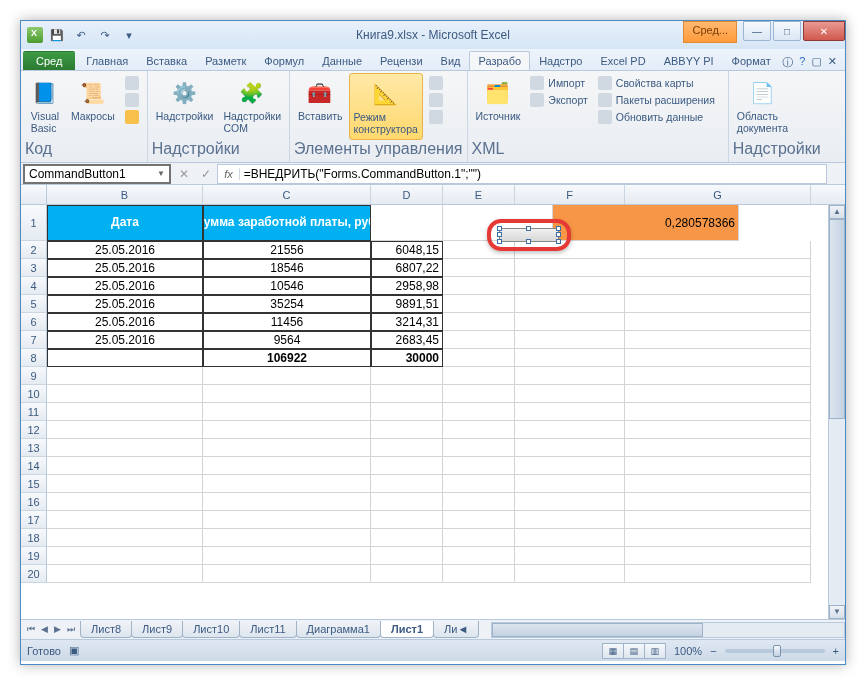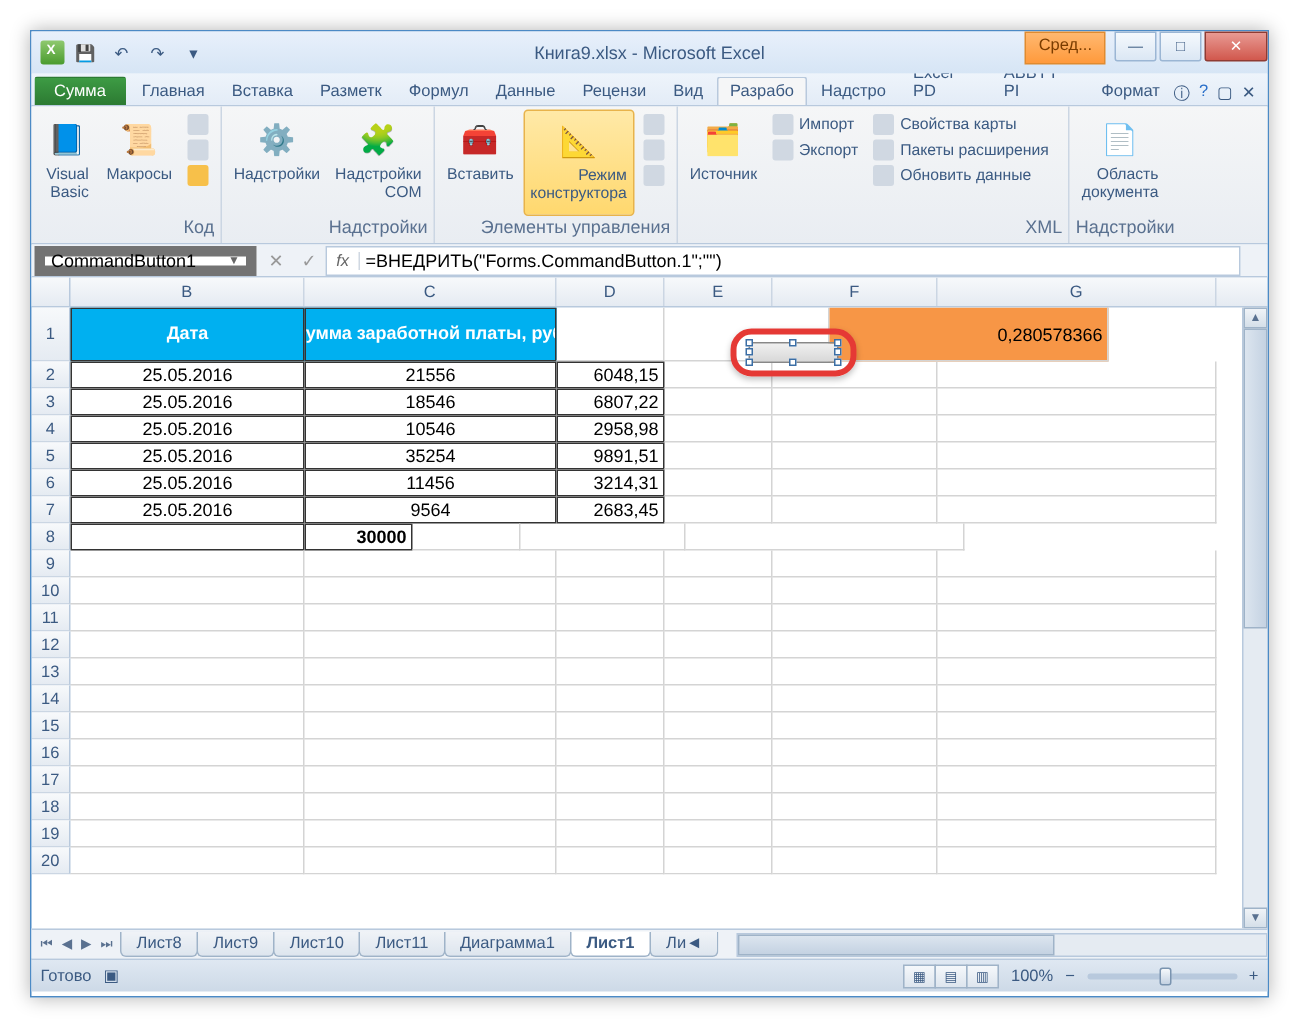--- a/index.html
+++ b/index.html
@@ -23,32 +23,32 @@
 .tabs { height: 22px; background: linear-gradient(#eef4fb,#e3ecf7); display: flex; font-size: 11px; border-bottom: 1px solid #b8c9dd; padding-left: 2px; align-items: flex-end; }
 .tab { padding: 3px 8px; color: #3b5a82; cursor: pointer; border: 1px solid transparent; border-bottom: none; }
 .tab.file { background: linear-gradient(#3d9b44,#2c7a32); color: #fff; border-radius: 2px 2px 0 0; margin-right: 2px; padding: 3px 12px; }
 .tab.active { background: #f5f6f7; border-color: #b8c9dd; border-radius: 2px 2px 0 0; }
 .tabs .help { margin-left: auto; display: flex; gap: 6px; padding-right: 8px; color: #3b5a82; }
 
 
 .ribbon { height: 92px; background: linear-gradient(#f5f6f7,#e9edf2); border-bottom: 1px solid #b8c9dd; display: flex; font-size: 11px; }
 .group { border-right: 1px solid #cbd6e3; padding: 2px 4px; display: flex; flex-direction: column; }
 .group .items { display: flex; flex: 1; gap: 2px; }
-.group .label { text-align: right; color: #5a7190; font-size: 12px; padding-bottom: 2px; }
+.group .label { text-align: left; color: #5a7190; font-size: 16px; padding-bottom: 2px; }
 .rbtn { display: flex; flex-direction: column; align-items: center; justify-content: flex-start; padding: 4px 4px; cursor: pointer; border-radius: 3px; }
 .rbtn.active { background: linear-gradient(#ffe9a7,#ffd86e); border: 1px solid #e8b34b; }
 .rbtn .icon { width: 32px; height: 32px; display: flex; align-items: center; justify-content: center; font-size: 20px; }
-.rbtn .txt { font-size: 10.5px; text-align: right; line-height: 1.1; color: #3b5a82; margin-top: 2px; }
+.rbtn .txt { font-size: 10.5px; text-align: left; line-height: 1.1; color: #3b5a82; margin-top: 2px; }
 .sml-list { display: flex; flex-direction: column; gap: 1px; font-size: 10.5px; color: #3b5a82; padding: 2px; }
 .sml-item { display: flex; align-items: center; gap: 4px; padding: 1px 2px; cursor: pointer; }
 .sml-item .sicon { width: 14px; height: 14px; background: #d0d8e2; border-radius: 2px; }
 
 
 .fbar { height: 22px; border-bottom: 1px solid #b8c9dd; display: flex; align-items: center; font-size: 12px; background: #eef2f7; }
-.namebox { width: 148px; height: 20px; border: 7px solid #737373; background: #fff; padding: 0 4px; display: flex; align-items: center; justify-content: space-between; margin: 0 2px; }
+.namebox { width: 148px; height: 20px; border: 2px solid #737373; background: #fff; padding: 0 4px; display: flex; align-items: center; justify-content: space-between; margin: 0 2px; }
 .namebox .dd { font-size: 8px; color: #666; }
 .fx-area { display: flex; align-items: center; flex: 1; background: #fff; border: 1px solid #b8c9dd; height: 20px; margin-right: 18px; }
 .fx-btn { padding: 0 6px; color: #666; font-style: italic; font-size: 11px; border-right: 1px solid #d0d8e2; }
 .fx-input { flex: 1; border: none; padding: 0 4px; font-size: 12px; outline: none; }
 
 
 .grid-area { position: relative; height: 434px; overflow: hidden; }
 .col-headers { display: flex; height: 20px; background: linear-gradient(#f7f9fb,#e5ebf2); border-bottom: 1px solid #b8c9dd; font-size: 11px; }
 .corner { width: 26px; border-right: 1px solid #b8c9dd; background: linear-gradient(#f7f9fb,#e5ebf2); }
 .ch { border-right: 1px solid #cbd6e3; text-align: center; line-height: 20px; color: #3b5a82; }
@@ -113,21 +113,21 @@
     <div class="title">Книга9.xlsx - Microsoft Excel</div>
     <div class="winbtns">
       <div class="sred">Сред...</div>
       <div class="wbtn">—</div>
       <div class="wbtn">□</div>
       <div class="wbtn close">✕</div>
     </div>
   </div>
 
   <div class="tabs">
-    <div class="tab file">Сумма</div>
+    <div class="tab file">Сред</div>
     <div class="tab">Главная</div>
     <div class="tab">Вставка</div>
     <div class="tab">Разметк</div>
     <div class="tab">Формул</div>
     <div class="tab">Данные</div>
     <div class="tab">Рецензи</div>
     <div class="tab">Вид</div>
     <div class="tab active">Разрабо</div>
     <div class="tab">Надстро</div>
     <div class="tab">Excel PD</div>
@@ -341,20 +341,21 @@
           <div class="cell C tcell">9564</div>
           <div class="cell D tcell right">2683,45</div>
           <div class="cell E"></div>
           <div class="cell F"></div>
           <div class="cell G"></div>
         </div>
 
       <div class="row">
           <div class="rh">8</div>
           <div class="cell B tcell"></div>
+          <div class="cell C tcell bold">106922</div>
           <div class="cell D tcell right bold">30000</div>
           <div class="cell E"></div>
           <div class="cell F"></div>
           <div class="cell G"></div>
         </div>
 
       <div class="row">
           <div class="rh">9</div>
           <div class="cell B"></div>
           <div class="cell C"></div>

